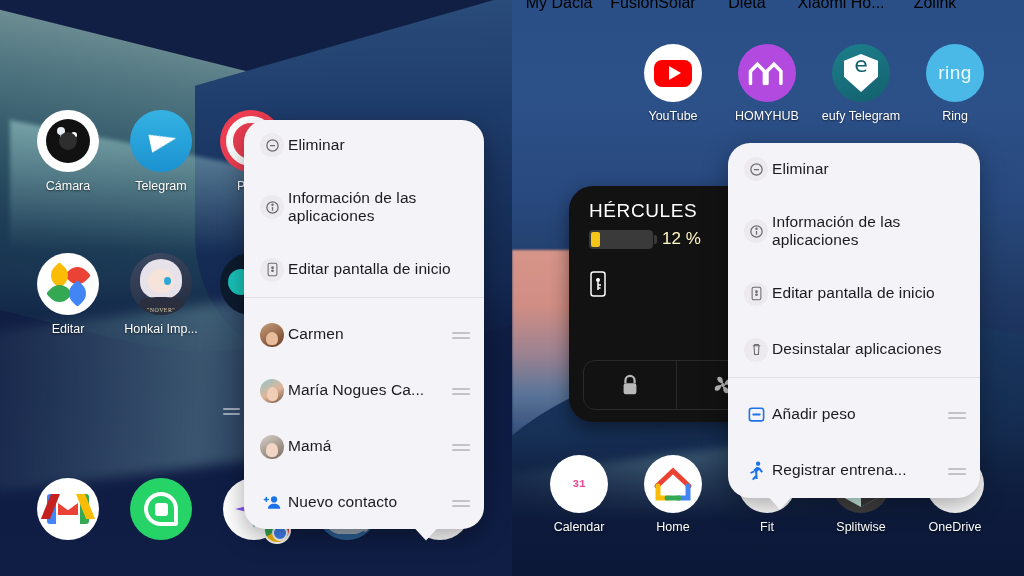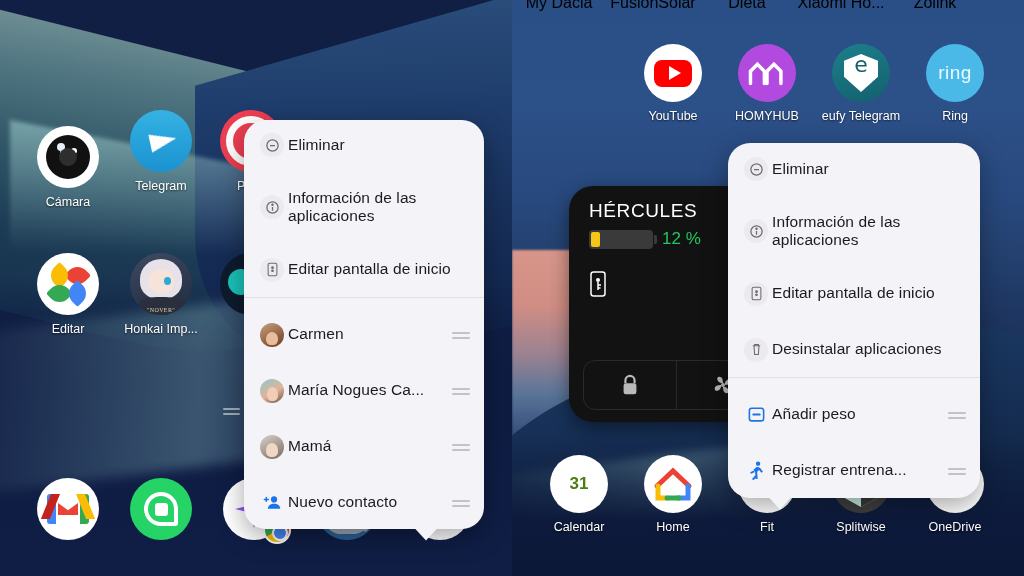--- a/index.html
+++ b/index.html
@@ -192,21 +192,21 @@
   .ic-ring{background:#4bb9e8;}
   .ic-ring .t{font-size:19px;color:#eafaff;font-family:"Liberation Sans",sans-serif;letter-spacing:.5px;}
 
   .ic-cal{background:#fff;}
   .cal-grid{position:absolute;width:40px;height:40px;}
   .cal-grid i{position:absolute;display:block;width:20px;height:20px;}
   .cal-grid .tl{left:0;top:0;background:#4285f4;}
   .cal-grid .tr{right:0;top:0;background:#fbbc05;}
   .cal-grid .bl{left:0;bottom:0;background:#34a853;}
   .cal-grid .br{right:0;bottom:0;background:#ea4335;}
-  .cal-num{position:absolute;inset:7px;background:#fff;color:#4d7c0f;font-size:17px;font-weight:bold;display:flex;align-items:center;justify-content:center;}
+  .cal-num{position:absolute;inset:7px;background:#fff;color:#ec4899;font-size:11px;font-weight:bold;display:flex;align-items:center;justify-content:center;font-family:Liberation Mono, monospace;}
 
   .ic-home{background:#fff;}
   .ic-home svg{width:40px;height:36px;}
 
   .ic-fit{background:#fff;}
   .ic-fit svg{width:40px;height:36px;}
 
   .ic-split{background:linear-gradient(135deg,#19b37a 0%,#19b37a 40%,#3f3f3f 40%,#3f3f3f 100%);}
   .ic-split .hex{position:absolute;width:42px;height:46px;background:#c9ece0;clip-path:polygon(50% 0,100% 25%,100% 75%,50% 100%,0 75%,0 25%);}
   .ic-split .half{position:absolute;width:42px;height:46px;background:#3a3a3a;clip-path:polygon(50% 0,100% 25%,100% 75%,50% 100%);}
@@ -281,21 +281,21 @@
     position:absolute; background:#121212; border-radius:24px;
     box-shadow:0 6px 18px rgba(0,0,0,.45); overflow:hidden; z-index:10;
   }
   .w-title{color:#fff;font-size:19px;letter-spacing:.6px;padding:14px 0 0 20px;}
   .w-batt{display:flex;align-items:center;gap:9px;padding:7px 0 0 20px;}
   .batt-shell{
     width:64px;height:19px;border-radius:4px;background:#3a3a3a;position:relative;
   }
   .batt-shell::after{content:"";position:absolute;right:-4px;top:5px;width:3px;height:9px;background:#3a3a3a;border-radius:0 2px 2px 0;}
   .batt-fill{position:absolute;left:2px;top:2px;bottom:2px;width:9px;background:#f5c518;border-radius:2px;}
-  .w-pct{color:#22c55e;font-size:17px;}
+  .w-pct{color:#fef9c3;font-size:17px;}
   .w-mid{padding:22px 0 0 20px;}
   .w-mid svg{width:18px;height:26px;}
   .w-row{
     position:absolute;left:14px;right:14px;bottom:12px;height:50px;
     display:flex;border:1px solid #2a2a2a;border-radius:12px;overflow:hidden;
   }
   .w-btn{flex:1;display:flex;align-items:center;justify-content:center;border-right:1px solid #2a2a2a;}
   .w-btn:last-child{border-right:none;}
   .w-btn svg{width:22px;height:24px;fill:#b9b9b9;}
 </style>
@@ -306,21 +306,21 @@
 
   <div class="panel" id="left">
     <div class="wall-left">
       <div class="ridge1"></div>
       <div class="ridge2"></div>
       <div class="ridge-glow"></div>
       <div class="dark-bottom"></div>
       <div class="sheen"></div>
     </div>
 
-    <div class="app" style="left:25px;top:126px;">
+    <div class="app" style="left:25px;top:110px;">
       <div class="ico ic-camera">
           <span class="cam-dot"></span>
         </div>
       <div class="lbl">Cámara</div>
     </div>
     <div class="app" style="left:118px;top:110px;">
       <div class="ico ic-telegram">
           <span class="plane"></span>
         </div>
       <div class="lbl">Telegram</div>

